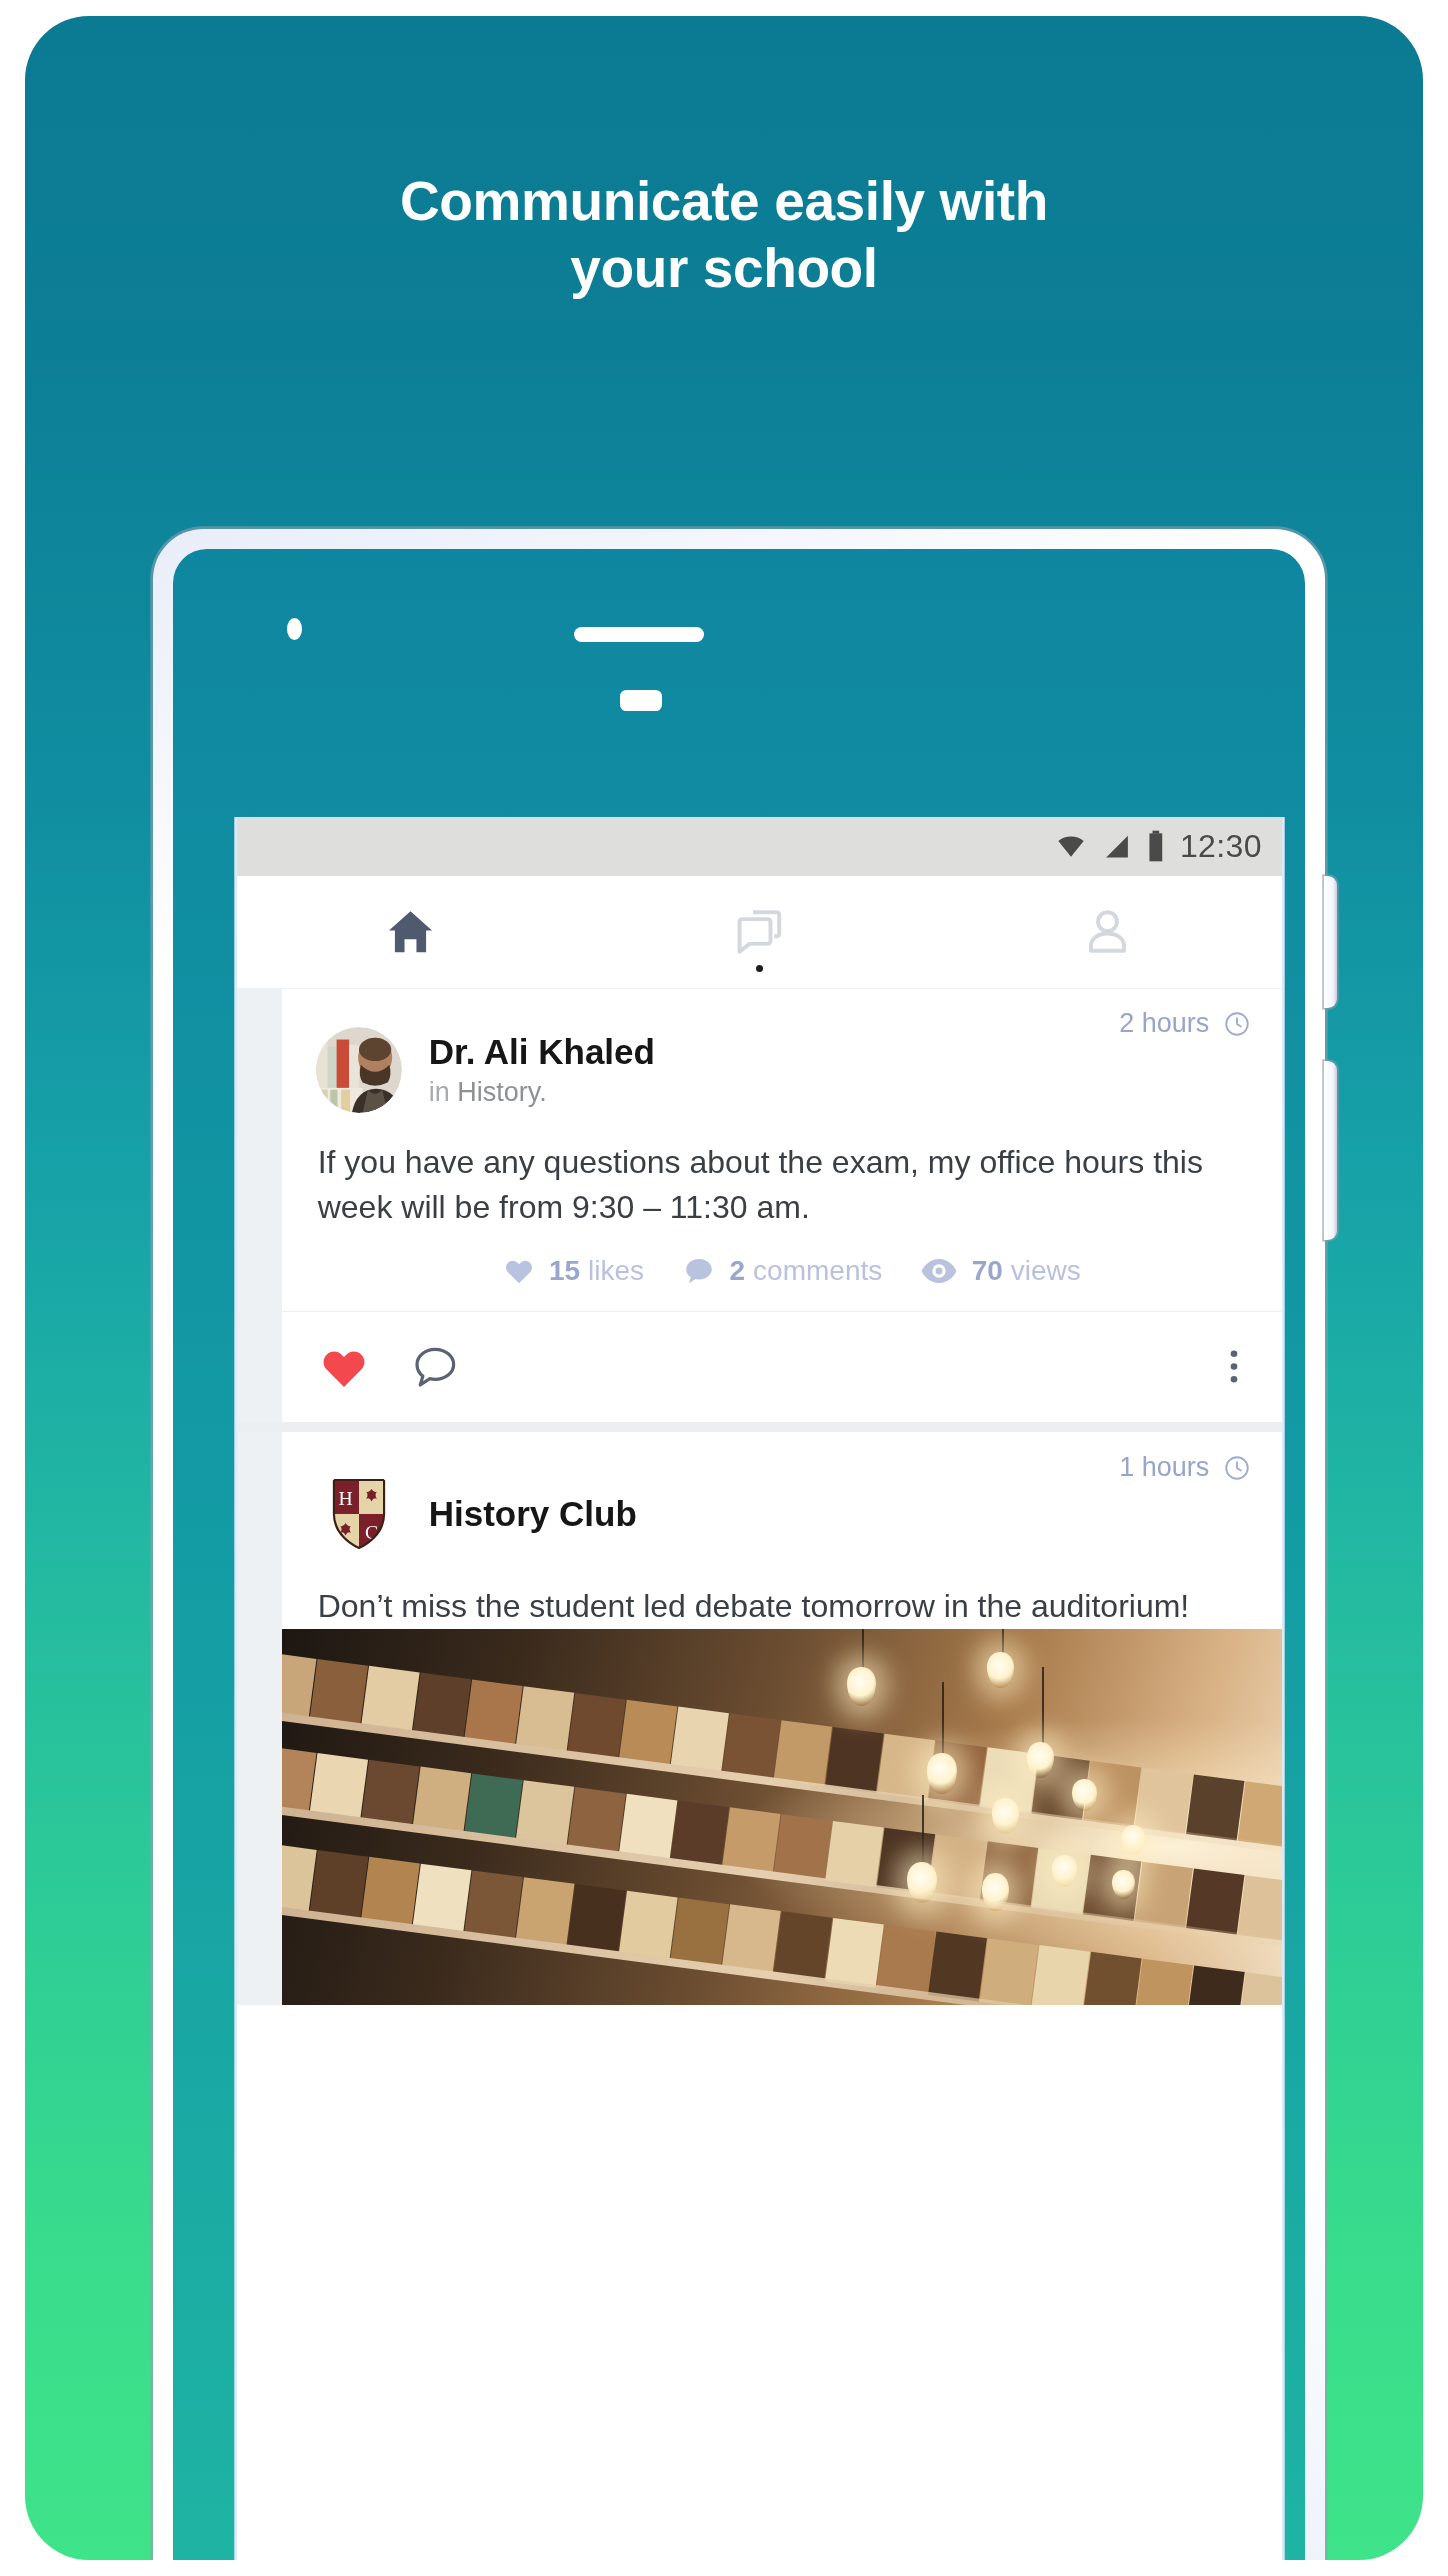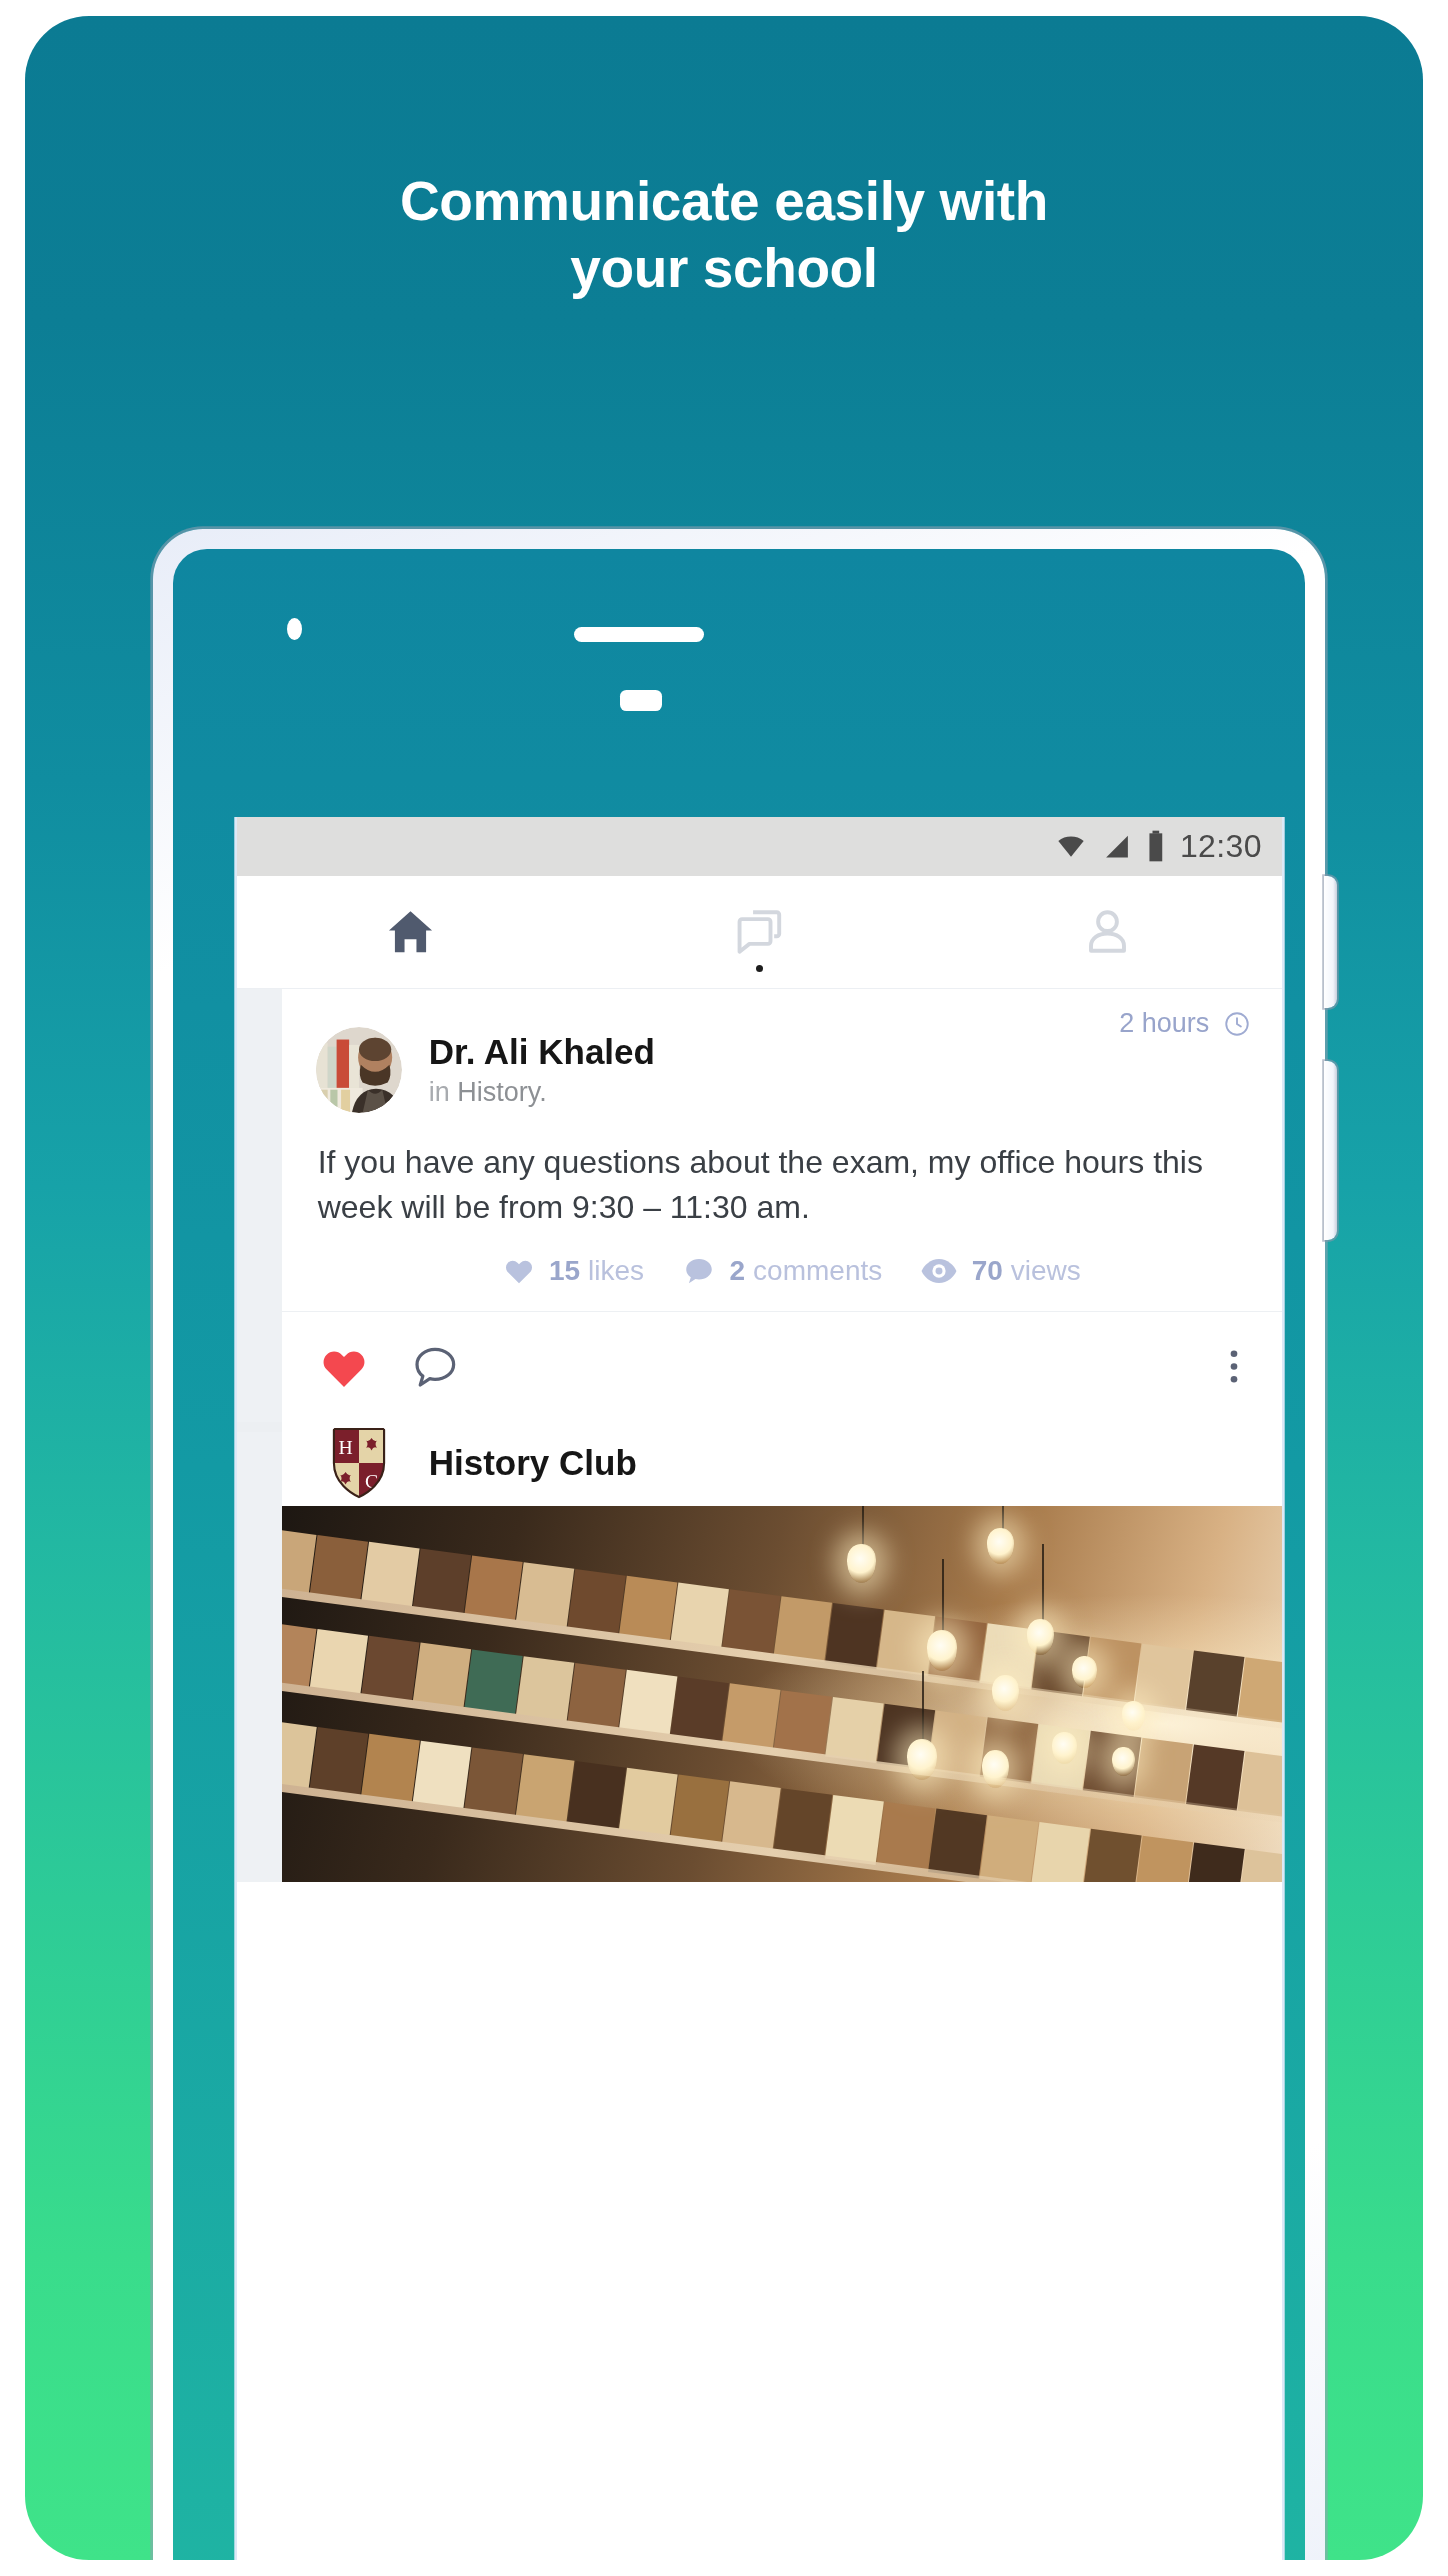--- a/index.html
+++ b/index.html
@@ -504,20 +504,29 @@
                   </svg>
                 </span>
               </span>
             </div>
           </div>
 
           <div class="post-divider"></div>
 
           <div class="post-card">
 
+            <div class="post-meta">
+              <span>1 hours</span>
+              <span class="clock-ico">
+                <svg width="30" height="30" viewBox="0 0 24 24">
+                  <circle cx="12" cy="12" r="8.6" fill="none" stroke="#9fabd2" stroke-width="1.5"></circle>
+                  <path d="M12 7.4V12l3.1 2" fill="none" stroke="#9fabd2" stroke-width="1.5" stroke-linecap="round"></path>
+                </svg>
+              </span>
+            </div>
 
             <div class="post-head">
               <div class="avatar">
                 <svg width="86" height="86" viewBox="0 0 96 96">
                   <defs>
                     <clipPath id="av2">
                         <circle cx="48" cy="48" r="48"></circle>
                       </clipPath>
                     <clipPath id="shield">
                       <path d="M20 10h56v38c0 22-19 34-28 38-9-4-28-16-28-38z"></path>
@@ -537,20 +546,21 @@
                     </g>
                     <path d="M20 10h56v38c0 22-19 34-28 38-9-4-28-16-28-38z" fill="none" stroke="#3a2118" stroke-width="2.4"></path>
                   </g>
                 </svg>
               </div>
               <div class="post-identity">
                 <div class="author-name">History Club</div>
               </div>
             </div>
 
+            <div class="post-body">Don’t miss the student led debate tomorrow in the auditorium!</div>
 
             <div class="post-image">
               <div class="lib-wall"></div>
 
               <div class="shelf" style="top:6%;  height:16%; transform: rotate(7.5deg);">
                 <div class="books">
                   <div class="book" style="background:#c9a679"></div>
                     <div class="book" style="background:#8a5f3b"></div>
                   <div class="book" style="background:#e3cba4"></div>
                     <div class="book" style="background:#5d3f2a"></div>

